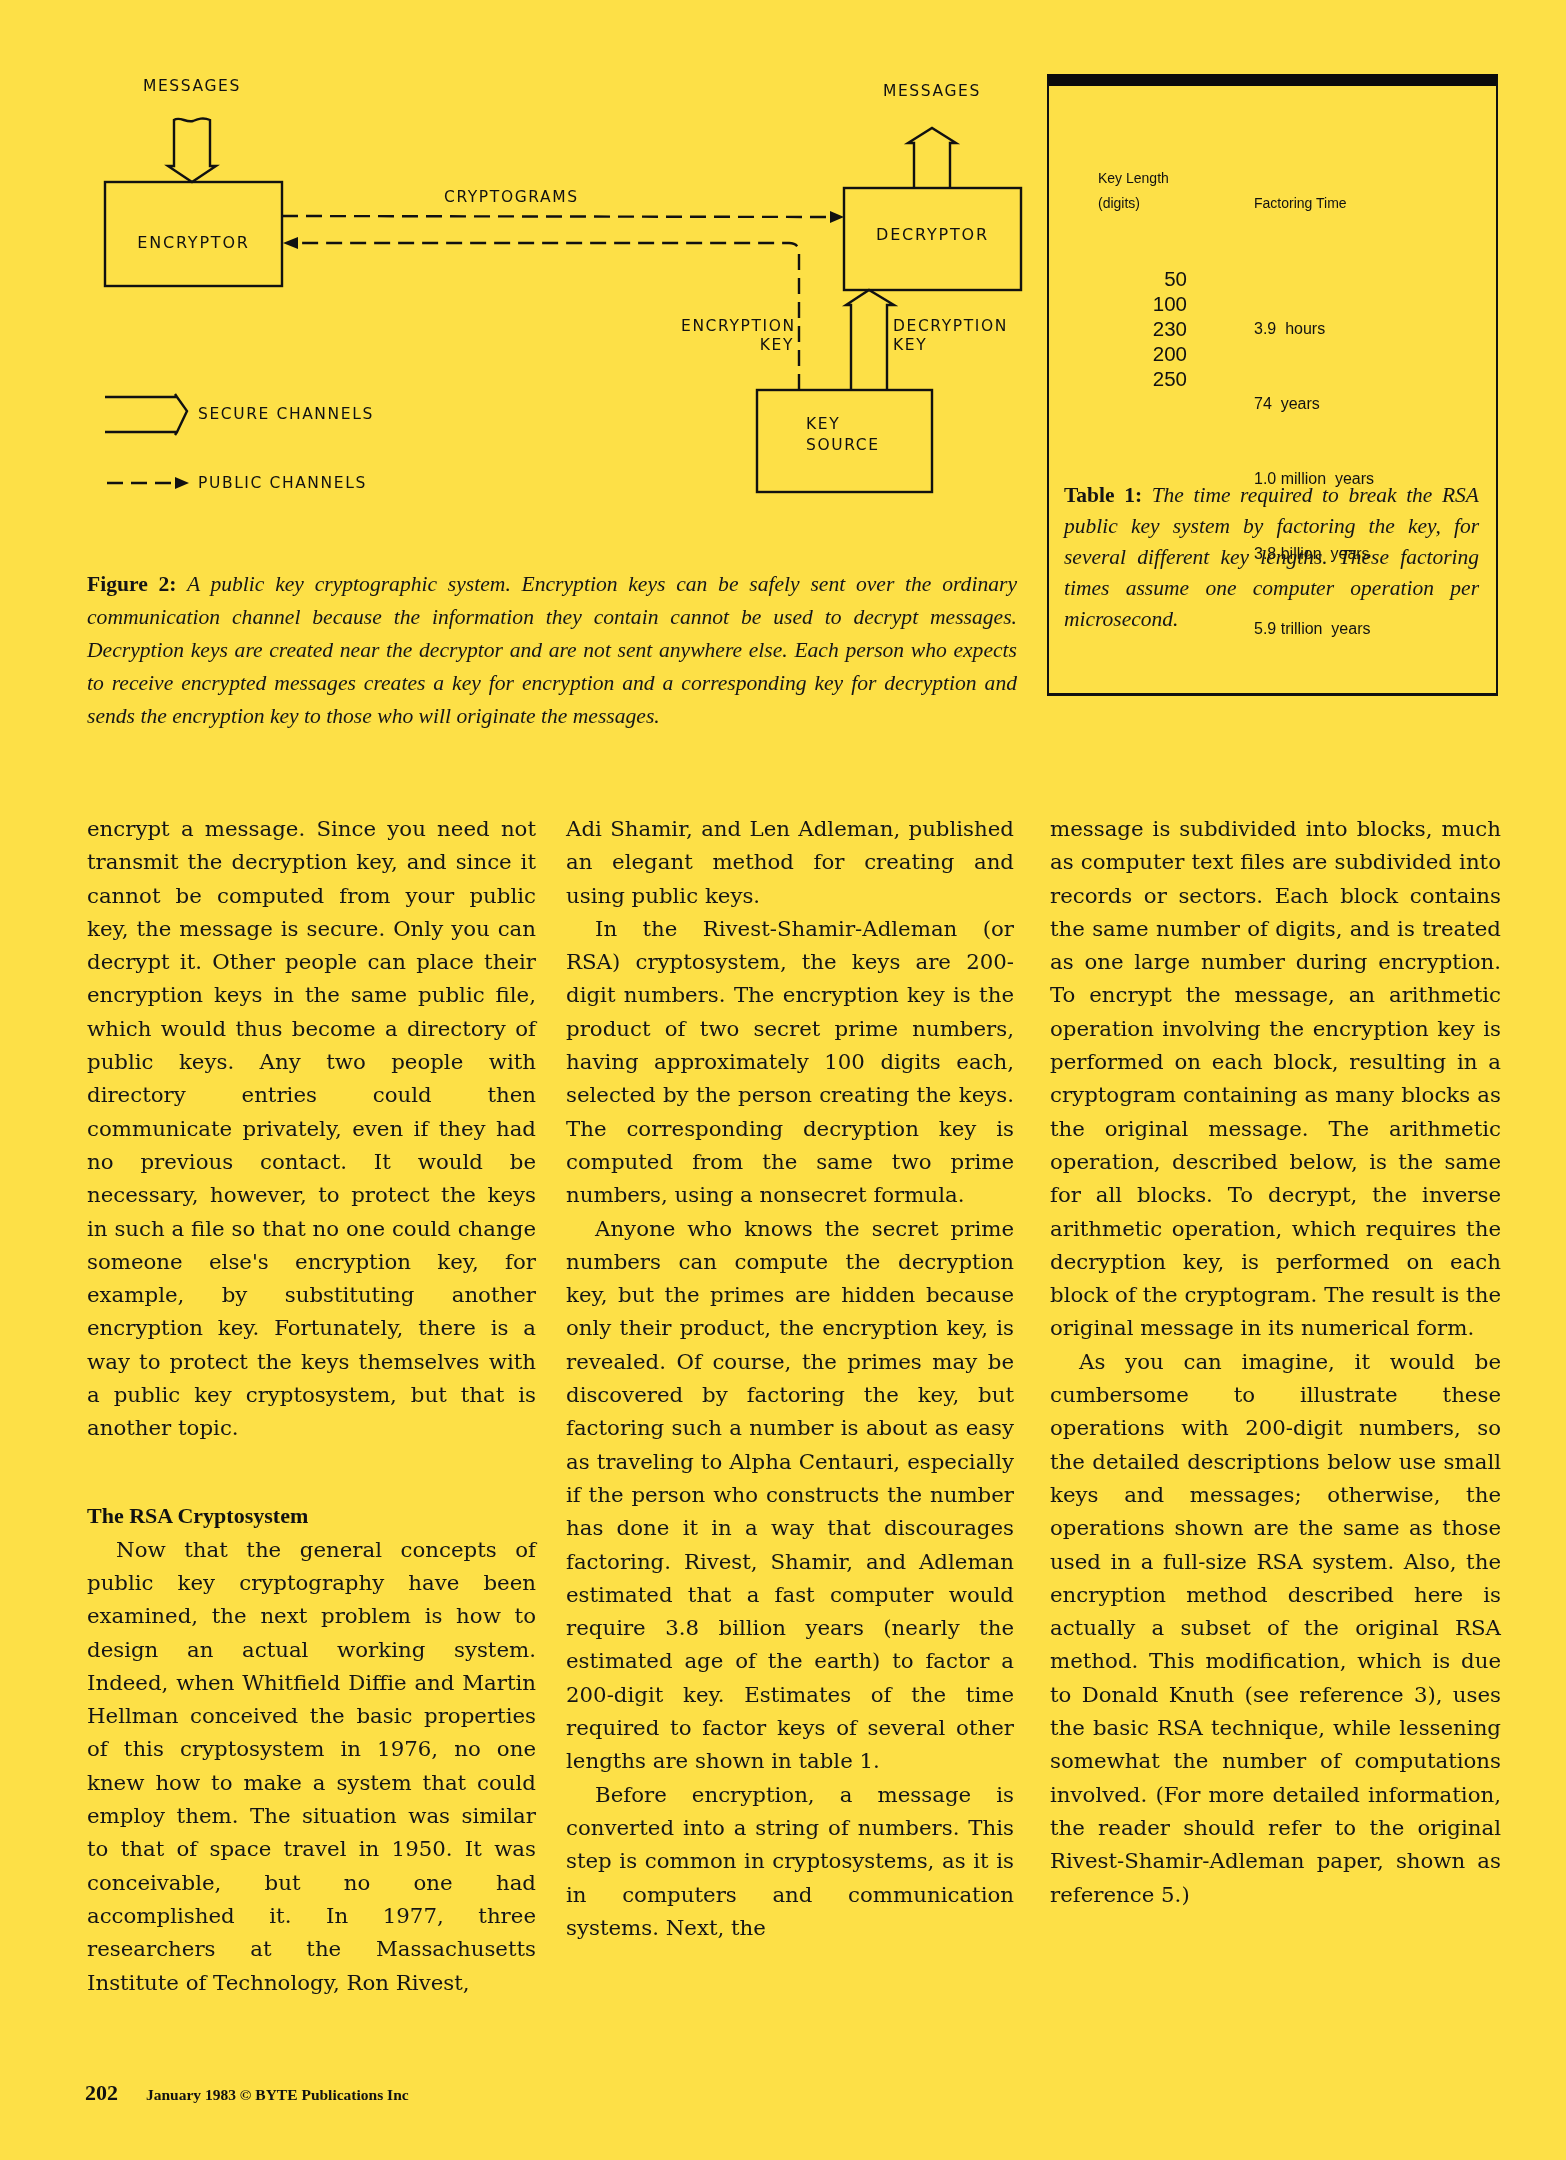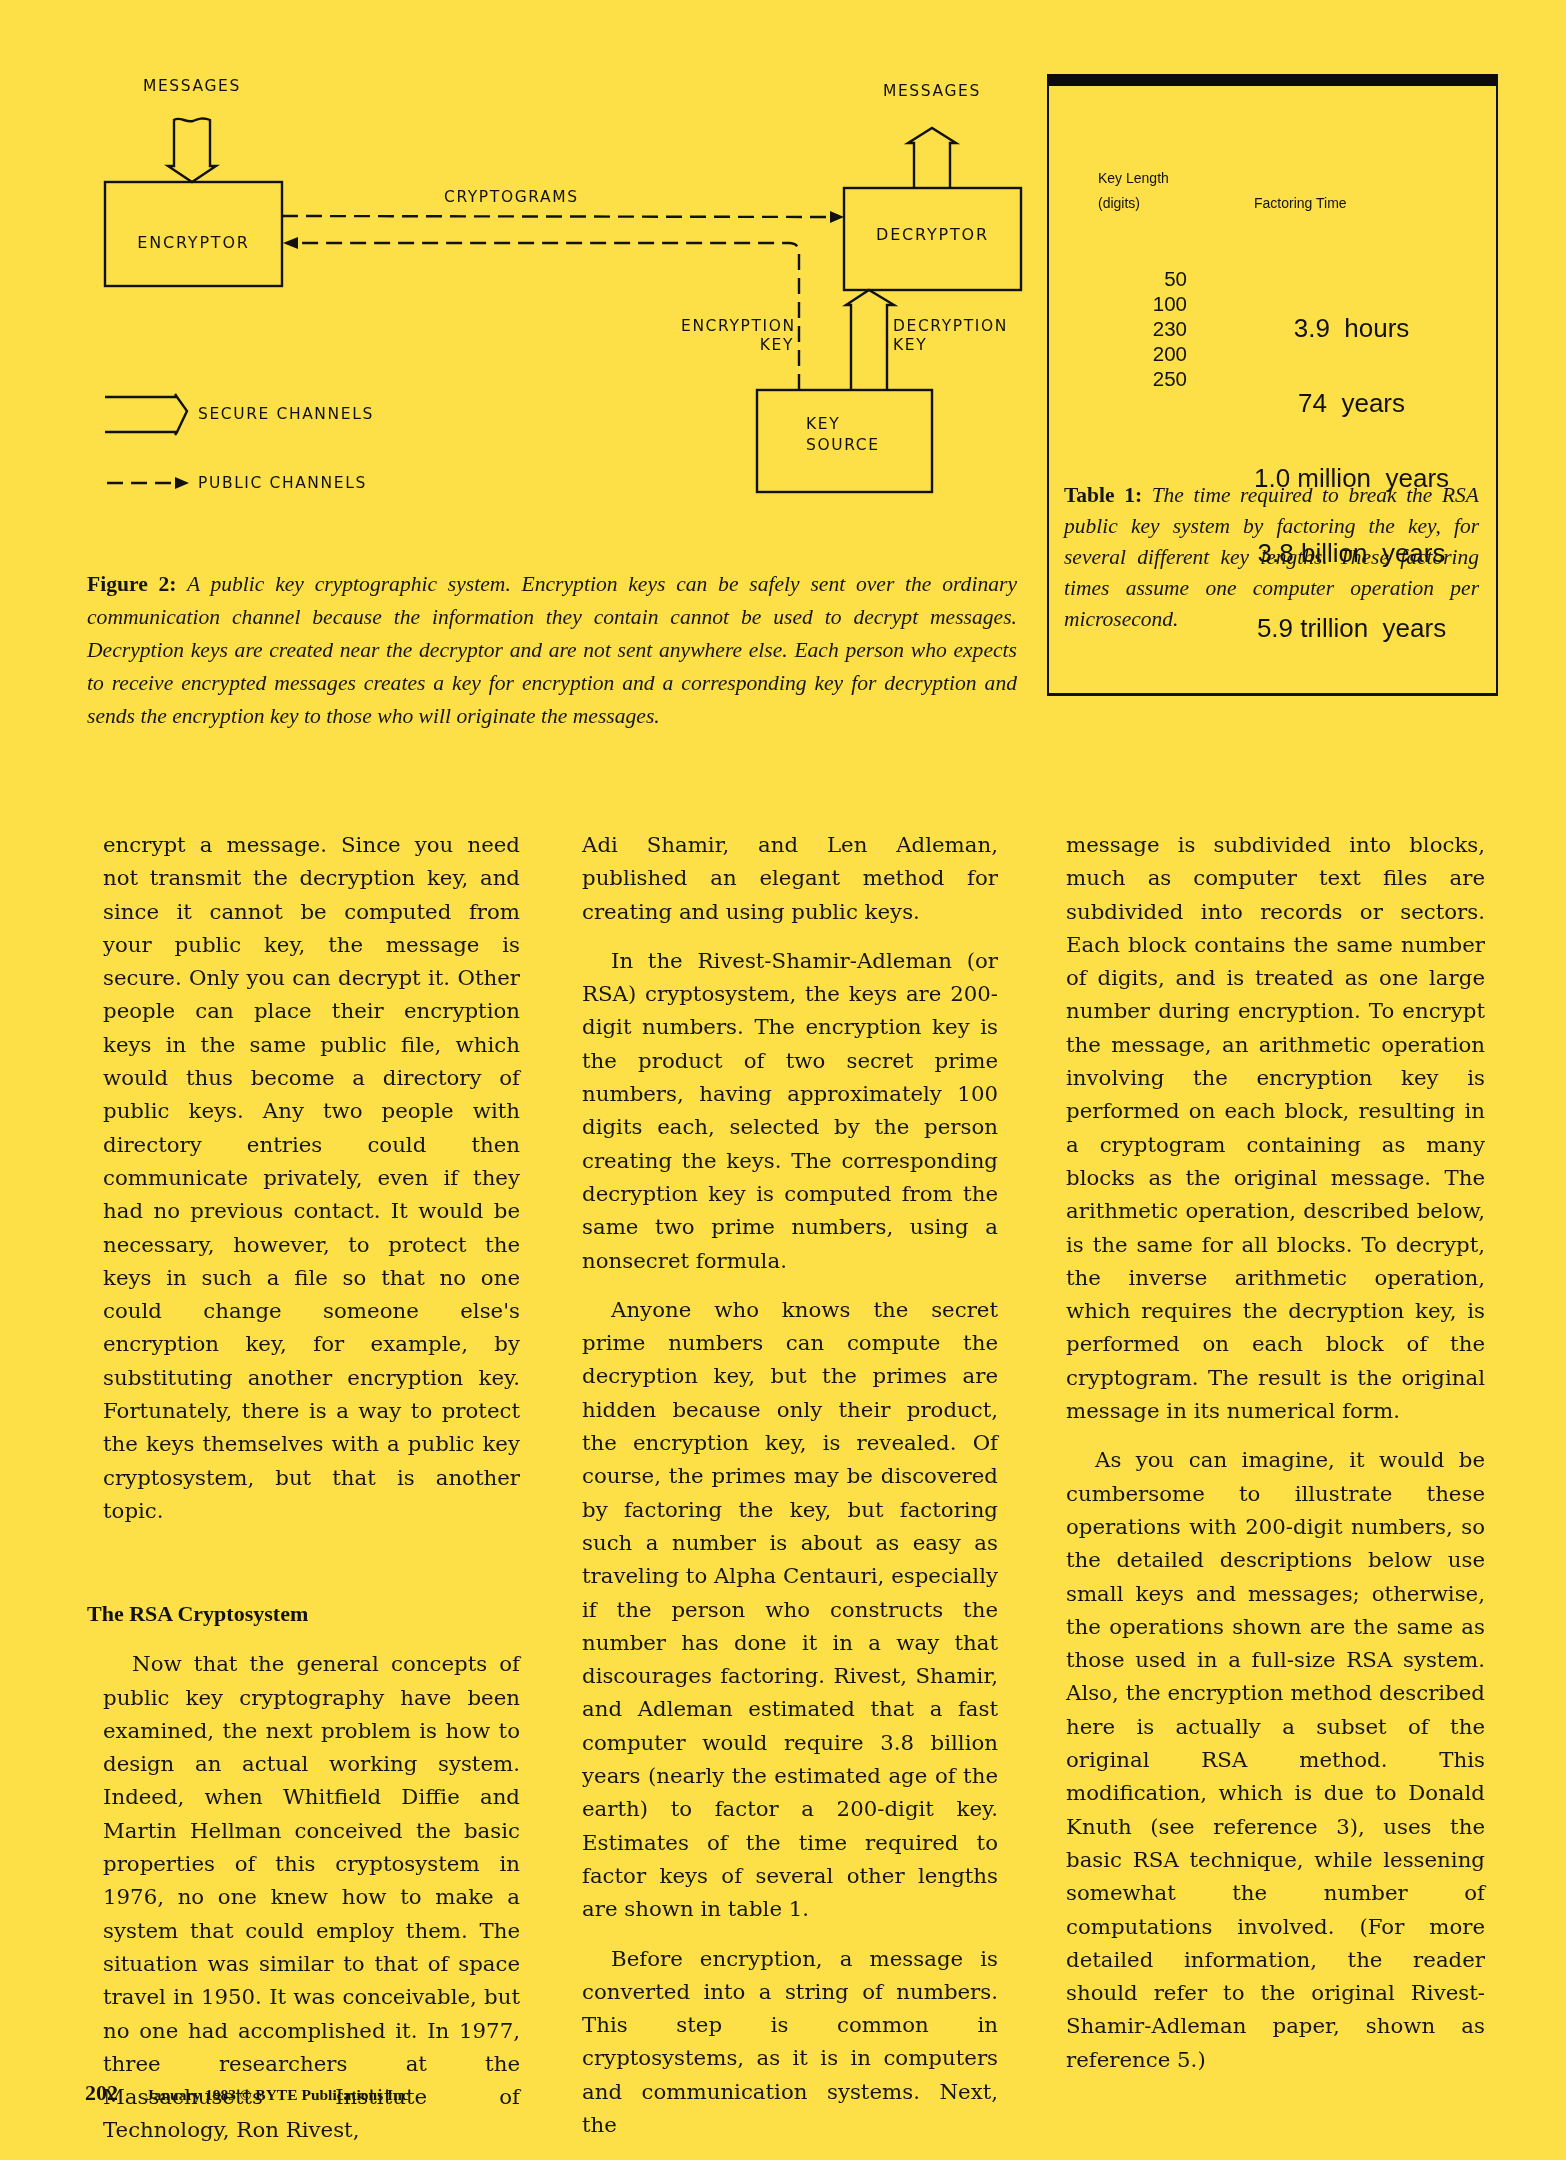--- a/index.html
+++ b/index.html
@@ -13,27 +13,27 @@
   .dbox-label { position:absolute; font-family:"DejaVu Sans", sans-serif; font-size:16px; letter-spacing:1.8px; color:#111; text-align:center; line-height:22px; }
 
   
   .fig-caption { position:absolute; left:87px; top:568px; width:930px; font-family:"Liberation Serif", serif; font-style:italic; font-size:21.6px; line-height:33px; text-align:justify; color:#151515; }
   .fig-caption .lead { font-style:normal; font-weight:bold; }
 
   
   .table-box { position:absolute; left:1047px; top:74px; width:451px; height:622px; border-left:2.5px solid #111; border-right:2.5px solid #111; border-bottom:3px solid #111; border-top:12px solid #0b0b0b; box-sizing:border-box; }
   .tbl-head { position:absolute; font-family:"Liberation Sans", sans-serif; font-size:14px; color:#111; line-height:25px; }
   .tbl-col-a { position:absolute; left:55px; top:180px; width:83px; text-align:right; font-family:"Liberation Sans", sans-serif; font-size:20.5px; line-height:25px; color:#111; }
-  .tbl-col-b { position:absolute; left:205px; top:180px; font-family:"Liberation Sans", sans-serif; font-size:26px; line-height:25px; color:#111; white-space:pre;text-align:center; }
+  .tbl-col-b { position:absolute; left:205px; top:180px; font-family:"Liberation Sans", sans-serif; font-size:16px; line-height:25px; color:#111; white-space:pre; }
   .tbl-caption { position:absolute; left:15px; top:394px; width:415px; font-family:"Liberation Serif", serif; font-style:italic; font-size:21.5px; line-height:31px; text-align:justify; color:#151515; }
   .tbl-caption .lead { font-style:normal; font-weight:bold; }
 
   
   .col { position:absolute; top:812px; font-family:"DejaVu Serif", serif; font-size:21.3px; line-height:33.3px; color:#151515; text-align:justify; }
-  .col p { margin:16px; text-indent:0; }
+  .col p { margin:0; text-indent:0; }
   .col p.ind { text-indent:29px; }
   .col1 { left:87px; width:449px; }
   .col2 { left:566px; width:448px; }
   .col3 { left:1050px; width:451px; }
   .col h2 { margin:0; font-family:"Liberation Serif", serif; font-weight:bold; font-size:22px; line-height:34px; color:#111; }
   .col .spacer { height:54px; }
 
   .footer { position:absolute; top:2080px; left:85px; font-family:"Liberation Serif", serif; color:#111; white-space:nowrap; }
   .footer .pageno { font-weight:bold; font-size:22px; }
   .footer .credit { font-weight:bold; font-size:15.5px; margin-left:28px; }

